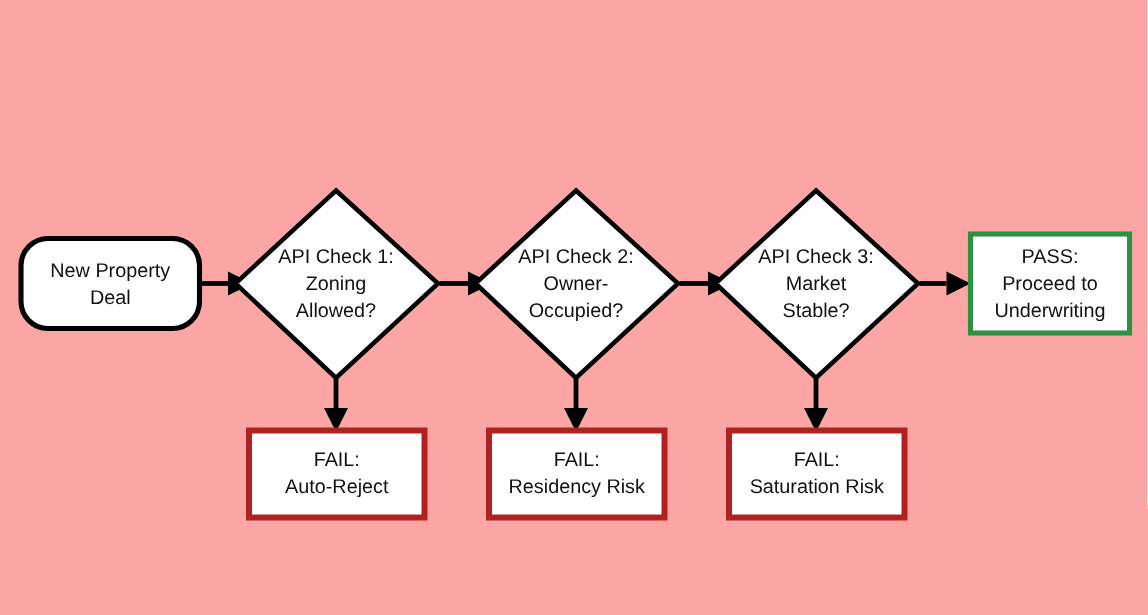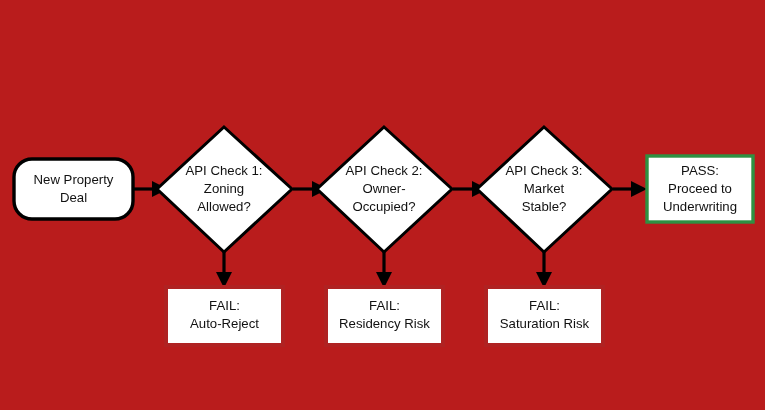--- a/index.html
+++ b/index.html
@@ -10,21 +10,21 @@
   body {
     width: 765px;
     height: 410px;
     font-family: "Liberation Sans", sans-serif;
     overflow: hidden;
   }
   #flowchart-root {
     position: relative;
     width: 765px;
     height: 410px;
-    background: #b91c1c;
+    background: #fca5a5;
   }
   svg#flow-svg {
     display: block;
     width: 765px;
     height: 410px;
   }
   .node-shape-black {
     fill: #ffffff;
     stroke: #000000;
     stroke-width: 3;

